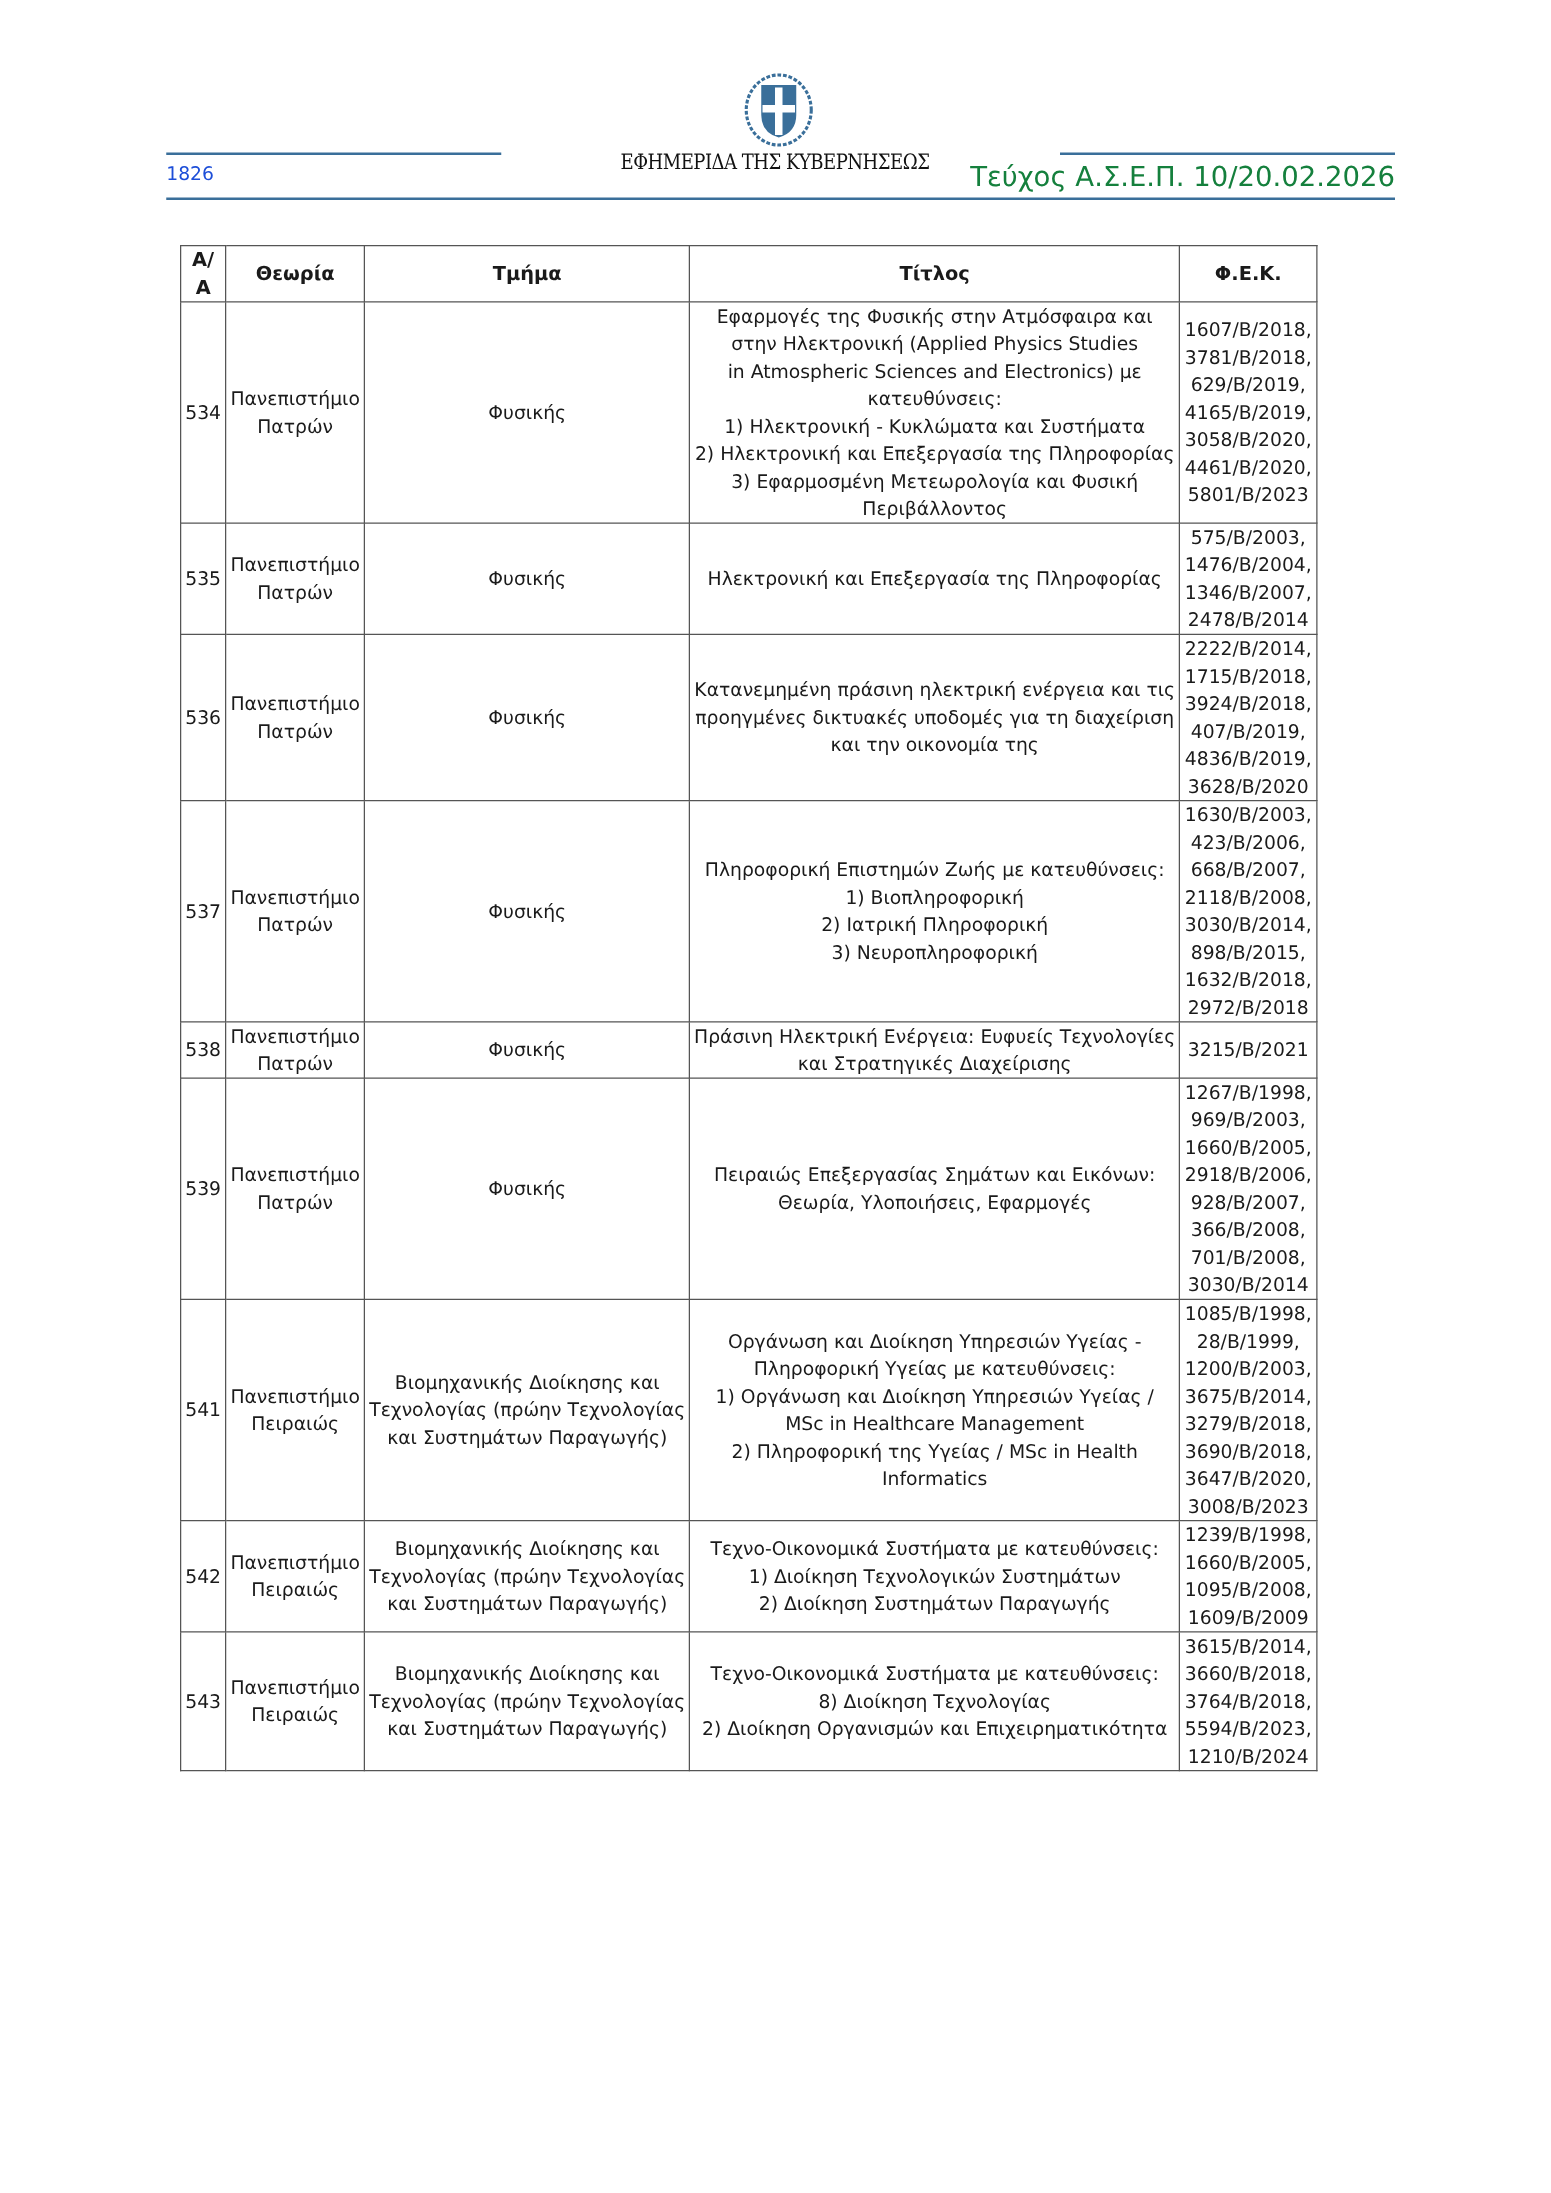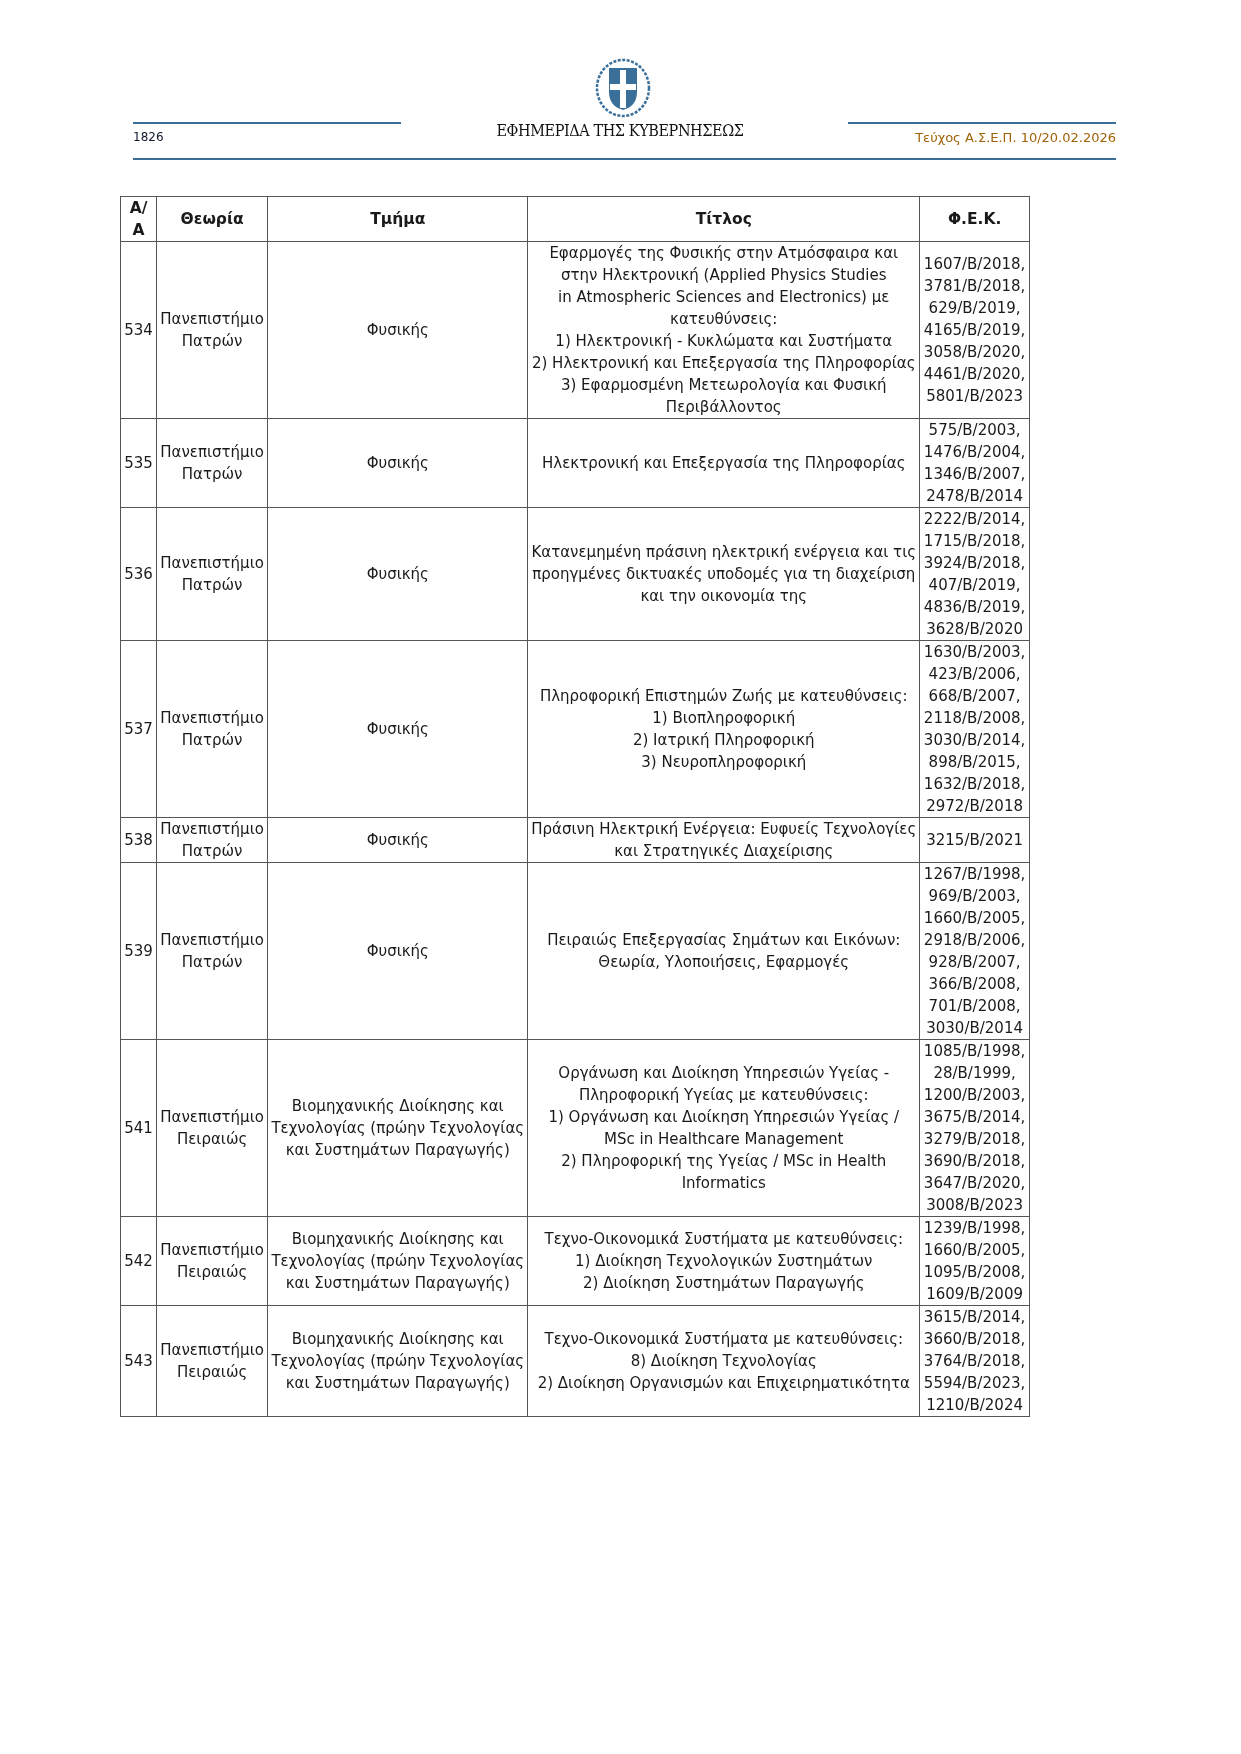--- a/index.html
+++ b/index.html
@@ -2,24 +2,24 @@
 <html><head>
 <meta charset="utf-8">
 <style>
   html, body { margin: 0; padding: 0; background: #ffffff; }
   body { width: 1241px; height: 1754px; position: relative; font-family: "DejaVu Sans", sans-serif; color: #1a1a1a; }
   .emblem { position: absolute; left: 595px; top: 58px; width: 56px; height: 60px; }
   .hdr-line { position: absolute; height: 2px; background: #3a6f9a; }
   .hdr-left-top { left: 133px; top: 122px; width: 268px; }
   .hdr-right-top { left: 848px; top: 122px; width: 268px; }
   .hdr-bottom { left: 133px; top: 158px; width: 983px; }
-  .page-num { position: absolute; left: 133px; top: 130px; font-size: 12px; color: #0f172a; text-align: center; }
+  .page-num { position: absolute; left: 133px; top: 130px; font-size: 15px; color: #1d4ed8; text-align: center; }
   .gazette-title { position: absolute; left: 470px; top: 120px; width: 300px; text-align: center; font-family: "DejaVu Serif", serif; font-size: 17px; letter-spacing: -0.5px; transform: scaleX(0.85); transform-origin: center; color: #111; }
-  .issue { position: absolute; right: 125px; top: 130px; font-size: 13px; color: #a16207; }
-  table.main { position: absolute; left: 120px; top: 196px; width: 910px; border-collapse: collapse; font-size: 15px; line-height: 22px; }
+  .issue { position: absolute; right: 125px; top: 130px; font-size: 22px; color: #15803d; }
+  table.main { position: absolute; left: 144px; top: 196px; width: 910px; border-collapse: collapse; font-size: 15px; line-height: 22px; }
   table.main th, table.main td { border: 1.5px solid #555; text-align: center; vertical-align: middle; padding: 0 3px; }
   table.main th { font-weight: bold; height: 30px; font-size: 15.5px; }
   col.c1 { width: 47px; } col.c2 { width: 131px; } col.c3 { width: 268px; } col.c4 { width: 388px; } col.c5 { width: 148px; }
   .lines span { display: block; white-space: nowrap; }
 </style>
 </head>
 <body>
 
 <svg class="emblem" viewBox="0 0 56 60">
   <ellipse cx="28" cy="30" rx="26" ry="28" fill="none" stroke="#3a6f9a" stroke-width="2.5" stroke-dasharray="3 1.5"></ellipse>

